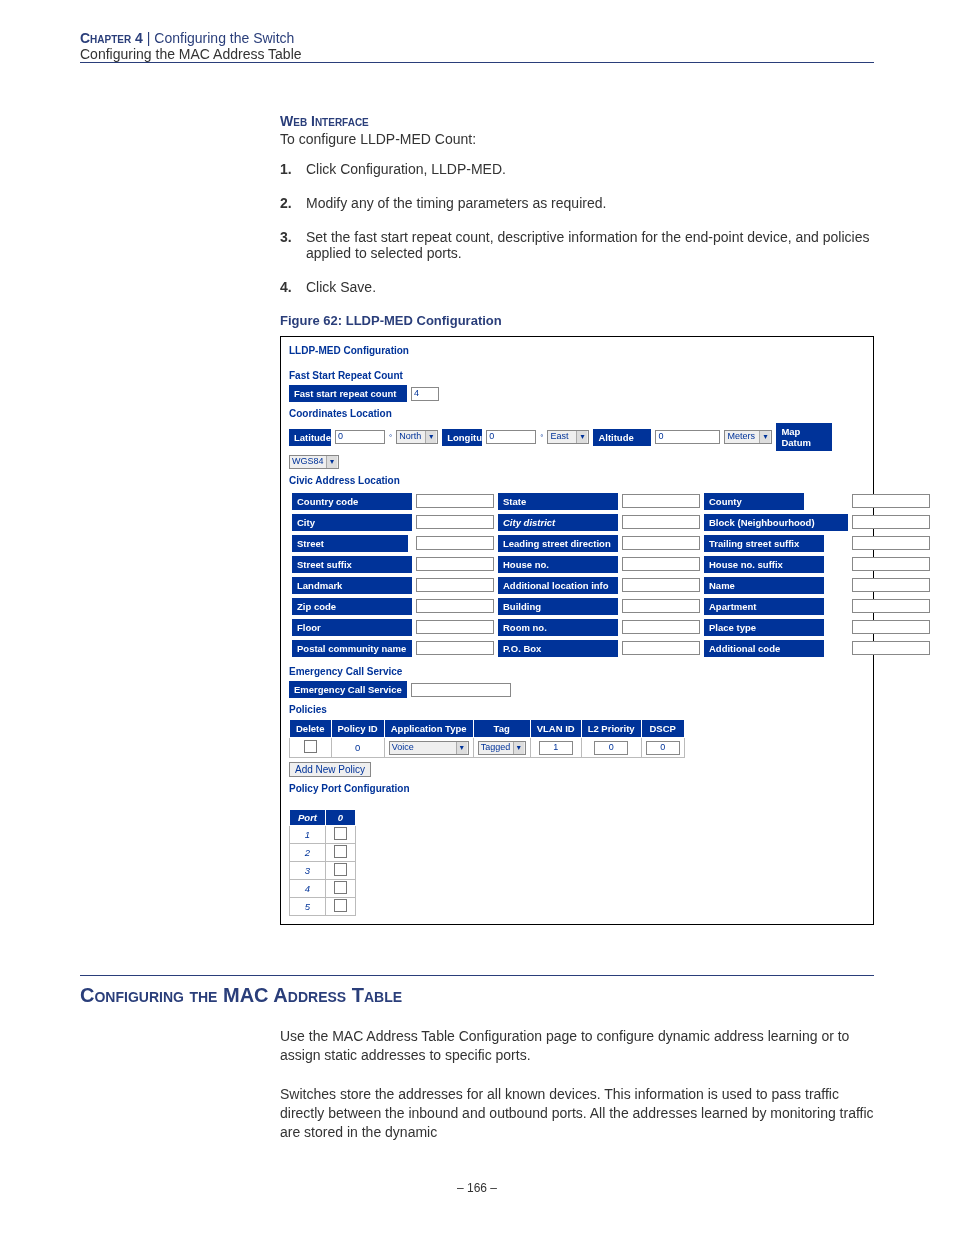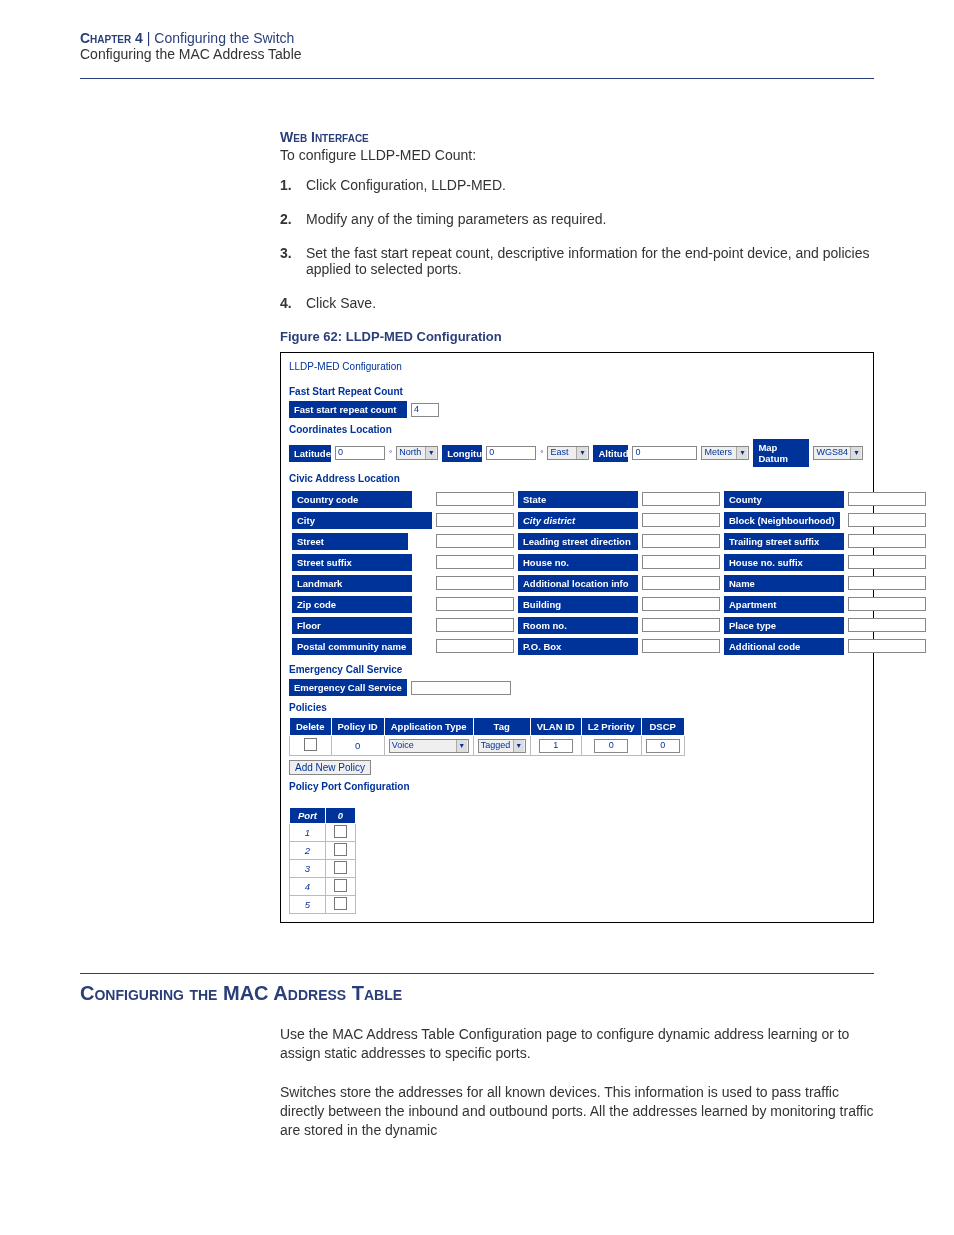--- a/index.html
+++ b/index.html
@@ -11,21 +11,21 @@
     background: #fff;
   }
   .page {
     width: 954px;
     margin: 0 auto;
     padding: 30px 80px 40px 80px;
     box-sizing: border-box;
   }
   .header {
     border-bottom: 1px solid #2a3e7a;
-    padding-bottom: 16px;
+    padding-bottom: 0;
     margin-bottom: 50px;
   }
   .header-line1 { color: #2a3e7a; font-size: 14px; }
   .header-line1 .smallcaps { font-variant: small-caps; font-weight: bold; }
   .header-line2 { color: #333; font-size: 14px; }
   .content {
     margin-left: 200px;
   }
   .section-heading {
     color: #2a3e7a;
@@ -52,21 +52,21 @@
     margin: 8px 0 8px 0;
   }
   .figure-box {
     border: 1px solid #000;
     padding: 8px;
     background: #fff;
     font-family: Arial, sans-serif;
     font-size: 10px;
     color: #003399;
   }
-  .fb-title { font-weight: normal; color:#003399; margin-bottom: 14px; }
+  .fb-title { font-weight: bold; color:#003399; margin-bottom: 14px; }
   .fb-sub   { font-weight: bold; color:#003399; margin: 6px 0 4px 0; }
   .cell-label {
     background: #003399;
     color: #fff;
     font-weight: bold;
     padding: 3px 5px;
     font-size: 9.5px;
     display: inline-block;
     box-sizing: border-box;
   }
@@ -212,44 +212,44 @@
       <div class="fb-sub">Coordinates Location</div>
       <div class="row">
         <span class="cell-label" style="width:42px">Latitude</span>
         <span class="fld" style="width:50px">0</span>
         <span style="font-size:8px">°</span>
         <span class="sel" style="width:42px">North</span>
         <span class="cell-label" style="width:40px">Longitude</span>
         <span class="fld" style="width:50px">0</span>
         <span style="font-size:8px">°</span>
         <span class="sel" style="width:42px">East</span>
-        <span class="cell-label" style="width:35px">Altitude</span>
+        <span class="cell-label" style="width:58px">Altitude</span>
         <span class="fld" style="width:65px">0</span>
         <span class="sel" style="width:48px">Meters</span>
         <span class="cell-label" style="width:56px">Map Datum</span>
         <span class="sel" style="width:50px">WGS84</span>
       </div>
 
       <div class="fb-sub">Civic Address Location</div>
       <table class="civic-grid">
         <tbody id="civic-body">
             <tr>
               <td class="lbl"><span class="cell-label" style="width: 120px;">Country code</span></td>
               <td class="inp"><span class="fld"></span></td>
               <td class="lbl"><span class="cell-label" style="width: 120px;">State</span></td>
               <td class="inp"><span class="fld"></span></td>
-              <td class="lbl"><span class="cell-label" style="width: 120px;">County</span></td>
-              <td class="inp"><span class="fld"></span></td>
-            </tr>
-            <tr>
-              <td class="lbl"><span class="cell-label" style="width: 140px;">City</span></td>
+              <td class="lbl"><span class="cell-label" style="width: 100px;">County</span></td>
+              <td class="inp"><span class="fld"></span></td>
+            </tr>
+            <tr>
+              <td class="lbl"><span class="cell-label" style="width: 120px;">City</span></td>
               <td class="inp"><span class="fld"></span></td>
               <td class="lbl"><span class="cell-label" style="width: 120px; font-style: italic;">City district</span></td>
               <td class="inp"><span class="fld"></span></td>
-              <td class="lbl"><span class="cell-label" style="width: 116px;">Block (Neighbourhood)</span></td>
+              <td class="lbl"><span class="cell-label" style="width: 144px;">Block (Neighbourhood)</span></td>
               <td class="inp"><span class="fld"></span></td>
             </tr>
             <tr>
               <td class="lbl"><span class="cell-label" style="width: 116px;">Street</span></td>
               <td class="inp"><span class="fld"></span></td>
               <td class="lbl"><span class="cell-label" style="width: 120px;">Leading street direction</span></td>
               <td class="inp"><span class="fld"></span></td>
               <td class="lbl"><span class="cell-label" style="width: 120px;">Trailing street suffix</span></td>
               <td class="inp"><span class="fld"></span></td>
             </tr>
@@ -361,13 +361,14 @@
           </tbody>
       </table>
     </div>
 
     <hr class="hr">
     <div class="big-heading">Configuring the MAC Address Table</div>
     <div class="para">Use the MAC Address Table Configuration page to configure dynamic address learning or to assign static addresses to specific ports.</div>
     <div class="para">Switches store the addresses for all known devices. This information is used to pass traffic directly between the inbound and outbound ports. All the addresses learned by monitoring traffic are stored in the dynamic</div>
   </div>
 
+  <div class="footer">–  166  –</div>
 </div>
 
 </body></html>

